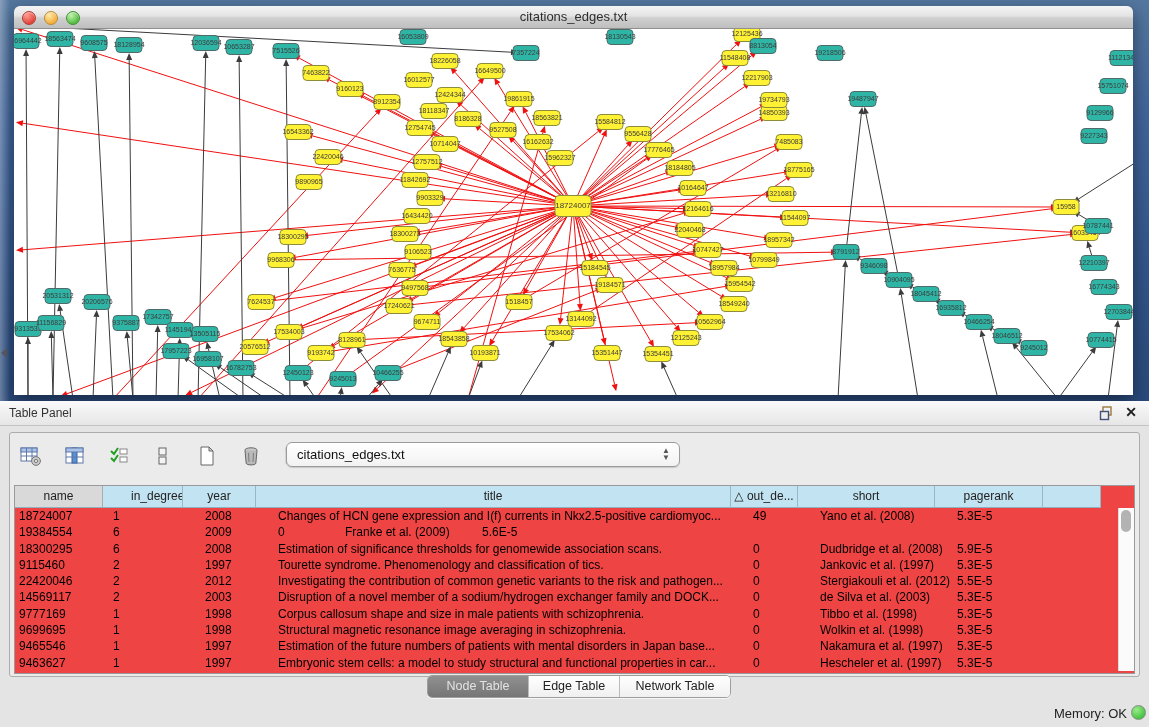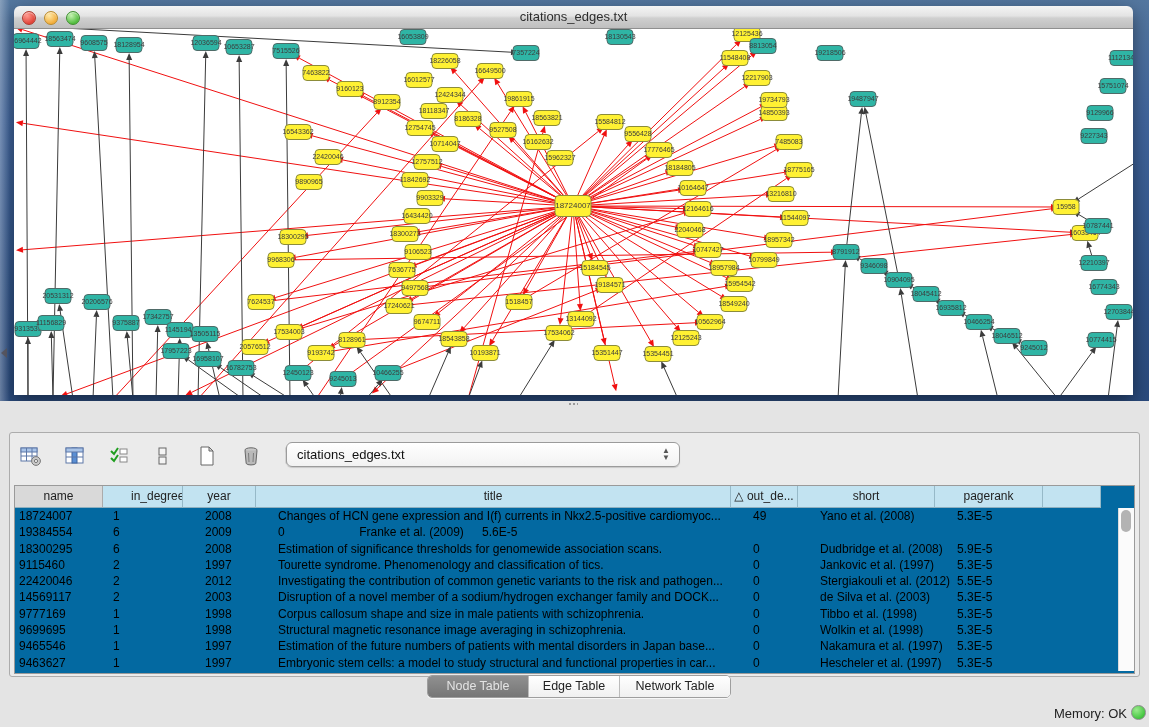--- a/index.html
+++ b/index.html
@@ -42,21 +42,21 @@
     border:1px solid #ACACAC;border-radius:3px;}
   .toolbar{position:absolute;left:6px;top:8px;height:30px;display:flex;align-items:center;}
   .tb-btn{width:30px;height:26px;margin-right:14px;display:flex;align-items:center;justify-content:center;cursor:pointer;border-radius:3px;}
   .tb-btn.disabled{opacity:.45;cursor:default;}
   .fx{font-size:15px;font-style:italic;font-weight:bold;color:#1a1a1a;}
   .combo{position:absolute;left:276px;top:9px;width:392px;height:23px;border:1px solid #9B9B9B;border-radius:6px;
     background:linear-gradient(180deg,#FFFFFF,#F2F2F2);box-shadow:0 1px 1px rgba(0,0,0,.15);cursor:pointer;}
   .combo-text{position:absolute;left:10px;top:4px;font-size:13px;color:#111;}
   .combo-arrows{position:absolute;right:9px;top:4px;font-size:8px;color:#555;line-height:7px;text-align:center;}
 
-  .tablebox{position:absolute;left:4px;top:52px;width:1119px;height:187px;background:#0369a1;border:1px solid #9A9A9A;}
+  .tablebox{position:absolute;left:4px;top:52px;width:1119px;height:187px;background:#ef4444;border:1px solid #9A9A9A;}
   .thead{position:absolute;left:0;top:0;height:22px;width:1104px;display:flex;}
   .th{box-sizing:border-box;height:22px;background:#C2E3F1;border-right:1px solid #96B9C8;border-bottom:1px solid #8FB0BF;
     font-size:12px;color:#222;text-align:center;line-height:21px;overflow:hidden;white-space:nowrap;cursor:pointer;}
   .th.gray{background:#D9D9D9;border-right:1px solid #ABABAB;}
   .tbody{position:absolute;left:0;top:22px;width:1104px;}
   .tr{display:flex;height:16.3px;cursor:default;}
   .td{box-sizing:border-box;font-size:12px;color:#000;line-height:16px;overflow:hidden;white-space:nowrap;padding-left:4px;}
   .td.c1{padding-left:10px;}
   .vscroll{position:absolute;right:0;top:22px;width:15px;height:163px;background:#FBFBFB;border-left:1px solid #DCDCDC;}
   .vthumb{position:absolute;left:2px;top:2px;width:10px;height:22px;border-radius:6px;background:#B3B3B3;cursor:pointer;}
@@ -812,20 +812,30 @@
               <rect x="1090" y="331.5" width="26" height="15" rx="4" ry="4" fill="#2FB5A5" stroke="#4F6B68" stroke-width="1"></rect>
               <text x="1103" y="341.4" text-anchor="middle" font-size="7" fill="#3C3C3C" font-family="Liberation Sans, sans-serif">10774415</text>
             </g>
           </svg>
       </div>
     </div>
   </div>
 
   <div class="table-panel">
     <div class="splitter-dot"></div>
+    <div class="panel-titlebar">
+      <span class="panel-title">Table Panel</span>
+      <span class="float-btn">
+        <svg width="16" height="16" viewBox="0 0 16 16">
+          <rect x="4" y="2" width="8" height="8" fill="none" stroke="#9A7B3A" stroke-width="1.4"></rect>
+          <rect x="1.5" y="6.5" width="8" height="8" fill="#EDEDED" stroke="#44507A" stroke-width="1.4"></rect>
+        </svg>
+      </span>
+      <span class="close-btn">✕</span>
+    </div>
 
     <div class="inner-box">
       <div class="toolbar">
         <span class="tb-btn">
           <svg width="22" height="22" viewBox="0 0 22 22">
             <rect x="1" y="3" width="16" height="13" fill="#fff" stroke="#5E79A8"></rect>
             <rect x="1" y="3" width="16" height="4" fill="#A9C4E8" stroke="#5E79A8"></rect>
             <line x1="6.5" y1="3" x2="6.5" y2="16" stroke="#5E79A8"></line>
               <line x1="12" y1="3" x2="12" y2="16" stroke="#5E79A8"></line>
             <line x1="1" y1="11" x2="17" y2="11" stroke="#5E79A8"></line>
@@ -907,21 +917,21 @@
               <div class="td" style="width: 475px;">Changes of HCN gene expression and I(f) currents in Nkx2.5-positive cardiomyoc...</div>
               <div class="td" style="width: 67px;">49</div>
               <div class="td" style="width: 137px;">Yano et al. (2008)</div>
               <div class="td" style="width: 108px;">5.3E-5</div>
             </div>
             <div class="tr">
               <div class="td" style="width: 88px;">19384554</div>
               <div class="td c1" style="width: 98px;">6</div>
               <div class="td" style="width: 73px;">2009</div>
               <div class="td" style="width: 67px;">0</div>
-              <div class="td" style="width: 137px; text-align: center;">Franke et al. (2009)</div>
+              <div class="td" style="width: 137px;">Franke et al. (2009)</div>
               <div class="td" style="width: 108px;">5.6E-5</div>
             </div>
             <div class="tr">
               <div class="td" style="width: 88px;">18300295</div>
               <div class="td c1" style="width: 98px;">6</div>
               <div class="td" style="width: 73px;">2008</div>
               <div class="td" style="width: 475px;">Estimation of significance thresholds for genomewide association scans.</div>
               <div class="td" style="width: 67px;">0</div>
               <div class="td" style="width: 137px;">Dudbridge et al. (2008)</div>
               <div class="td" style="width: 108px;">5.9E-5</div>

